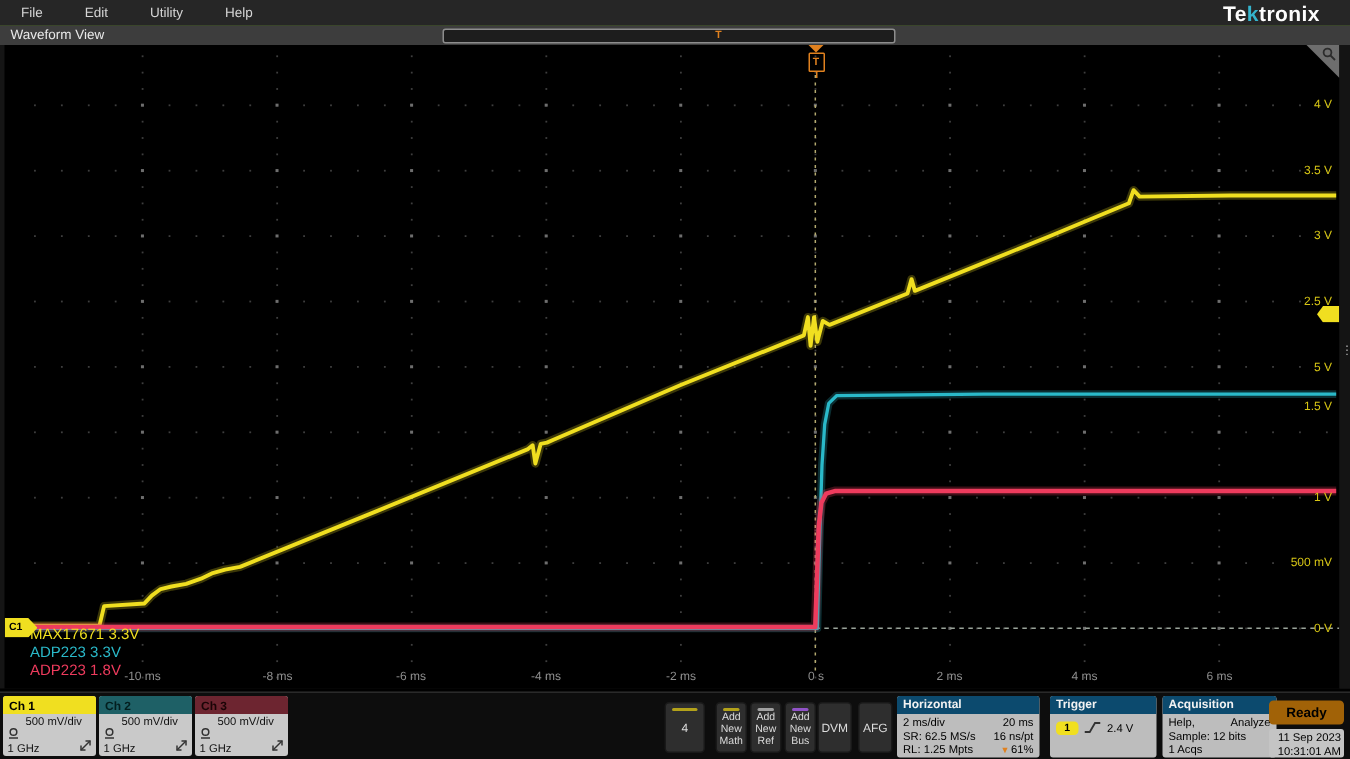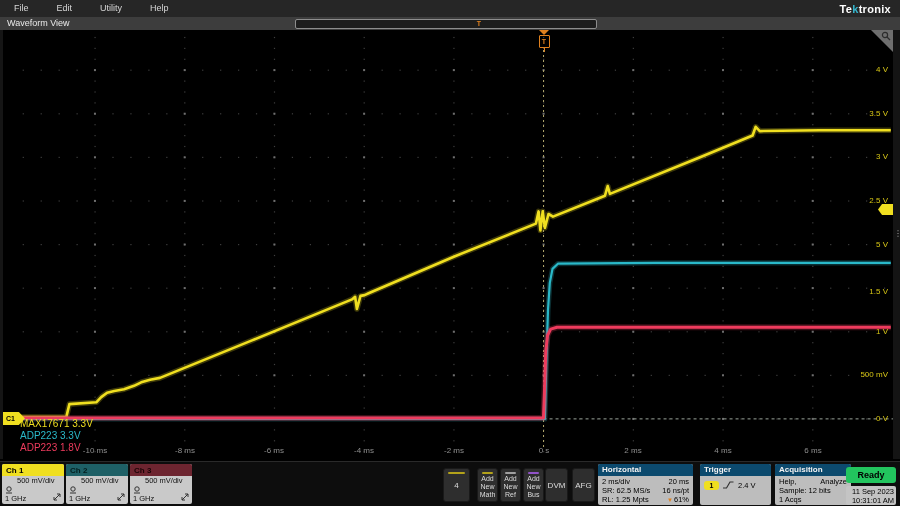--- a/index.html
+++ b/index.html
@@ -3,21 +3,21 @@
 <meta charset="utf-8">
 <style>
   html,body{margin:0;padding:0;background:#000;}
   body{width:900px;height:506px;position:relative;overflow:hidden;
        font-family:"Liberation Sans",sans-serif;-webkit-font-smoothing:antialiased;}
 
   
   #menubar{position:absolute;left:0;top:0;width:900px;height:17px;background:#262626;
            display:flex;align-items:center;border-bottom:7px solid #4d7c0f;}
   .menu-item{font-size:9px;color:#d6d6d6;padding:0 14px;line-height:17px;cursor:default;}
-  #logo{margin-left:auto;padding-right:9px;font-size:11px;font-weight:bold;color:#fdfdfd;letter-spacing:.3px;}
+  #logo{margin-left:auto;padding-right:20px;font-size:14px;font-weight:bold;color:#fdfdfd;letter-spacing:.3px;}
   #logo .k{color:#35b5cd;}
 
   
   #tabbar{position:absolute;left:0;top:17px;width:900px;height:13px;background:#3d3d3d;}
   #tab-label{position:absolute;left:7px;top:1px;font-size:9px;color:#e9e9e9;}
   #overview-bar{position:absolute;left:295px;top:2px;width:300px;height:8px;
                 border:1px solid #8d8d8d;border-radius:2px;background:#1d1d1d;}
   #overview-trig{position:absolute;top:-1px;width:8px;text-align:center;
                  font-size:7px;font-weight:bold;color:#e0811f;line-height:9px;}
 
@@ -66,21 +66,21 @@
   #btn-four{font-size:9px;}
 
   .panel{position:absolute;top:2px;height:41px;background:#bdbdbd;border-radius:2px;overflow:hidden;box-sizing:border-box;}
   .panel-header{background:#0c4a6e;color:#f2f2f2;font-size:8px;font-weight:bold;height:12px;line-height:12px;padding:0 4px;}
   .panel-body{padding:1px 4px 0 4px;font-size:7.5px;color:#000;}
   .hrow{display:flex;justify-content:space-between;line-height:9px;}
   .trig-mini{color:#e0811f;font-size:6px;margin-right:1px;}
   #trigger-body{display:flex;align-items:center;gap:4px;padding-top:4px;}
   #trig-src{width:15px;height:9px;background:#f0df20;border-radius:3px;color:#000;font-size:7px;
             font-weight:bold;text-align:center;line-height:9px;}
-  #ready-badge{position:absolute;left:846px;top:5px;width:50px;height:16px;background:#22c55e;border-radius:3px;
+  #ready-badge{position:absolute;left:846px;top:5px;width:50px;height:16px;background:#a16207;border-radius:3px;
                color:#000;font-size:9px;font-weight:bold;text-align:center;line-height:16px;}
   #datetime{position:absolute;left:846px;top:24px;width:50px;height:19px;background:#c4c4c4;border-radius:2px;
             color:#000;font-size:7.5px;text-align:right;line-height:9px;padding:1px 2px;box-sizing:border-box;}
 </style>
 </head>
 <body>
 
 <div id="menubar">
 
   <span class="menu-item">File</span>
@@ -994,21 +994,21 @@
     <div id="zoom-corner"></div>
     <svg id="zoom-corner-glyph" width="10" height="10">
       <circle cx="4" cy="4" r="2.6" fill="none" stroke="#2c2c2c" stroke-width="1.2"></circle>
       <line x1="6" y1="6" x2="9" y2="9" stroke="#2c2c2c" stroke-width="1.2"></line>
     </svg>
   <span class="vlabel" style="top: 36px;">4 V</span>
       <span class="vlabel" style="top: 80px;">3.5 V</span>
       <span class="vlabel" style="top: 123px;">3 V</span>
       <span class="vlabel" style="top: 167px;">2.5 V</span>
       <span class="vlabel" style="top: 211px;">5 V</span>
-      <span class="vlabel" style="top: 258px;">1.5 V</span>
+      <span class="vlabel" style="top: 237px;">1.5 V</span>
       <span class="vlabel" style="top: 298px;">1 V</span>
       <span class="vlabel" style="top: 341px;">500 mV</span>
       <span class="vlabel" style="top: 385px;">0 V</span>
       <span class="tlabel" style="left: 92px; top: 417px;">-10 ms</span>
       <span class="tlabel" style="left: 182px; top: 417px;">-8 ms</span>
       <span class="tlabel" style="left: 271px; top: 417px;">-6 ms</span>
       <span class="tlabel" style="left: 361px; top: 417px;">-4 ms</span>
       <span class="tlabel" style="left: 451px; top: 417px;">-2 ms</span>
       <span class="tlabel" style="left: 541px; top: 417px;">0 s</span>
       <span class="tlabel" style="left: 630px; top: 417px;">2 ms</span>

